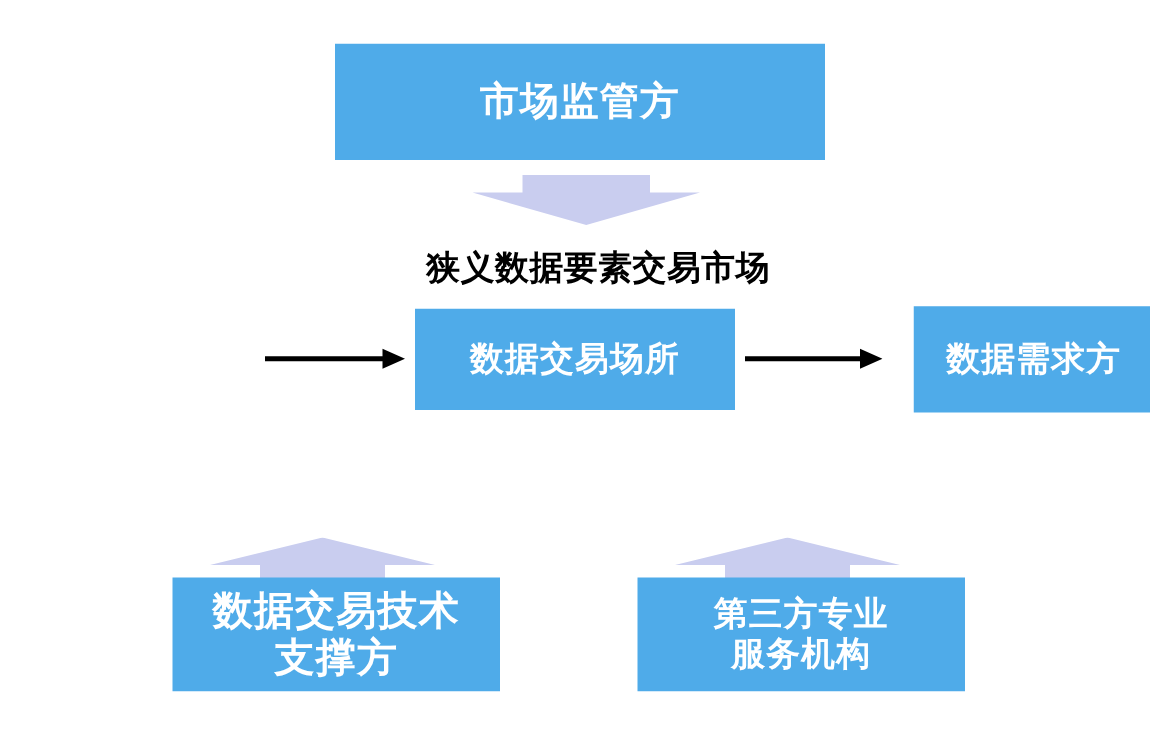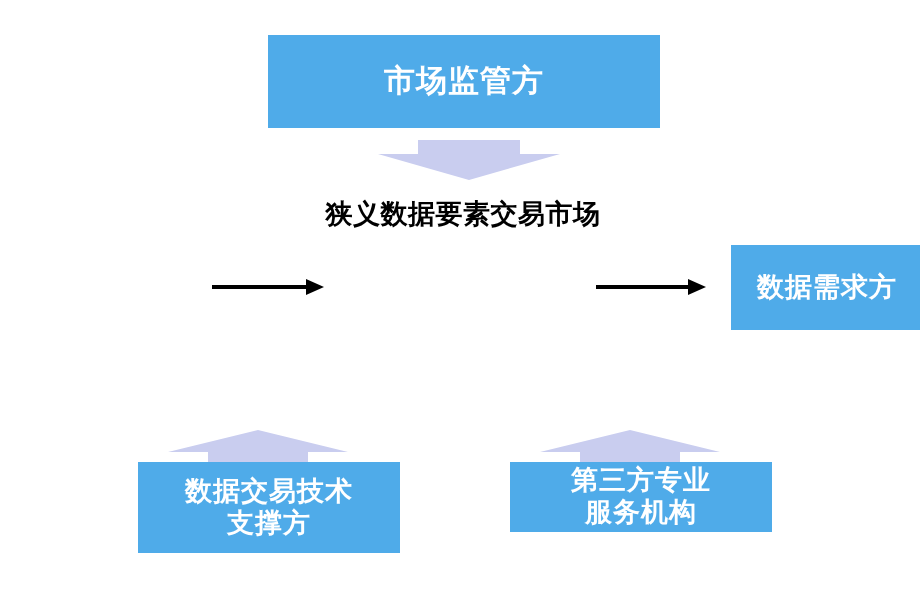--- a/index.html
+++ b/index.html
@@ -48,25 +48,25 @@
   #box-venue {
     left: 332px; top: 247px; width: 256px; height: 81px;
     font-size: 27px;
   }
   #box-demander {
     left: 731px; top: 245px; width: 192px; height: 85px;
     font-size: 27px;
   }
   #box-tech-support {
     left: 138px; top: 462px; width: 262px; height: 91px;
-    font-size: 27px;
+    font-size: 32px;
     justify-content: center;
   }
   #box-third-party {
-    left: 510px; top: 462px; width: 262px; height: 70px;
+    left: 510px; top: 462px; width: 262px; height: 91px;
     font-size: 27px;
   }
 
   
   #dashed-region {
     position: absolute;
     left: 291px; top: 212px;
     width: 341px; height: 142px;
     pointer-events: none;
   }
@@ -89,21 +89,21 @@
   #dash-right  { left: 336px; top: 0px; height: 142px; }
   #dash-bottom { left: 0px;   top: 137px; width: 341px; }
   #dash-top-l  { left: 0px;   top: 0px; width: 22px; }
   #dash-top-r  { left: 319px; top: 0px; width: 22px; }
 
   
   #market-caption {
     position: absolute;
     left: 310px; top: 196px;
     width: 306px;
-    text-align: center;
+    text-align: right;
     font-size: 27px;
     font-weight: bold;
     color: #000000;
     background: #ffffff;
     letter-spacing: 0.5px;
     white-space: nowrap;
   }
 
   
   .flow-arrow {
@@ -147,20 +147,23 @@
   <div id="market-caption">狭义数据要素交易市场</div>
 
 
   <div class="flow-arrow" id="arrow-provider-to-venue">
     <svg width="112" height="24" viewBox="0 0 112 24" xmlns="http://www.w3.org/2000/svg">
       <line x1="0" y1="12" x2="98" y2="12" stroke="#000000" stroke-width="4"></line>
       <polygon points="112,12 94,4 94,20" fill="#000000"></polygon>
     </svg>
   </div>
 
+  <div class="role-box" id="box-venue">
+    <span class="label">数据交易场所</span>
+  </div>
 
   <div class="flow-arrow" id="arrow-venue-to-demander">
     <svg width="110" height="24" viewBox="0 0 110 24" xmlns="http://www.w3.org/2000/svg">
       <line x1="0" y1="12" x2="96" y2="12" stroke="#000000" stroke-width="4"></line>
       <polygon points="110,12 92,4 92,20" fill="#000000"></polygon>
     </svg>
   </div>
 
   <div class="role-box" id="box-demander">
     <span class="label">数据需求方</span>

